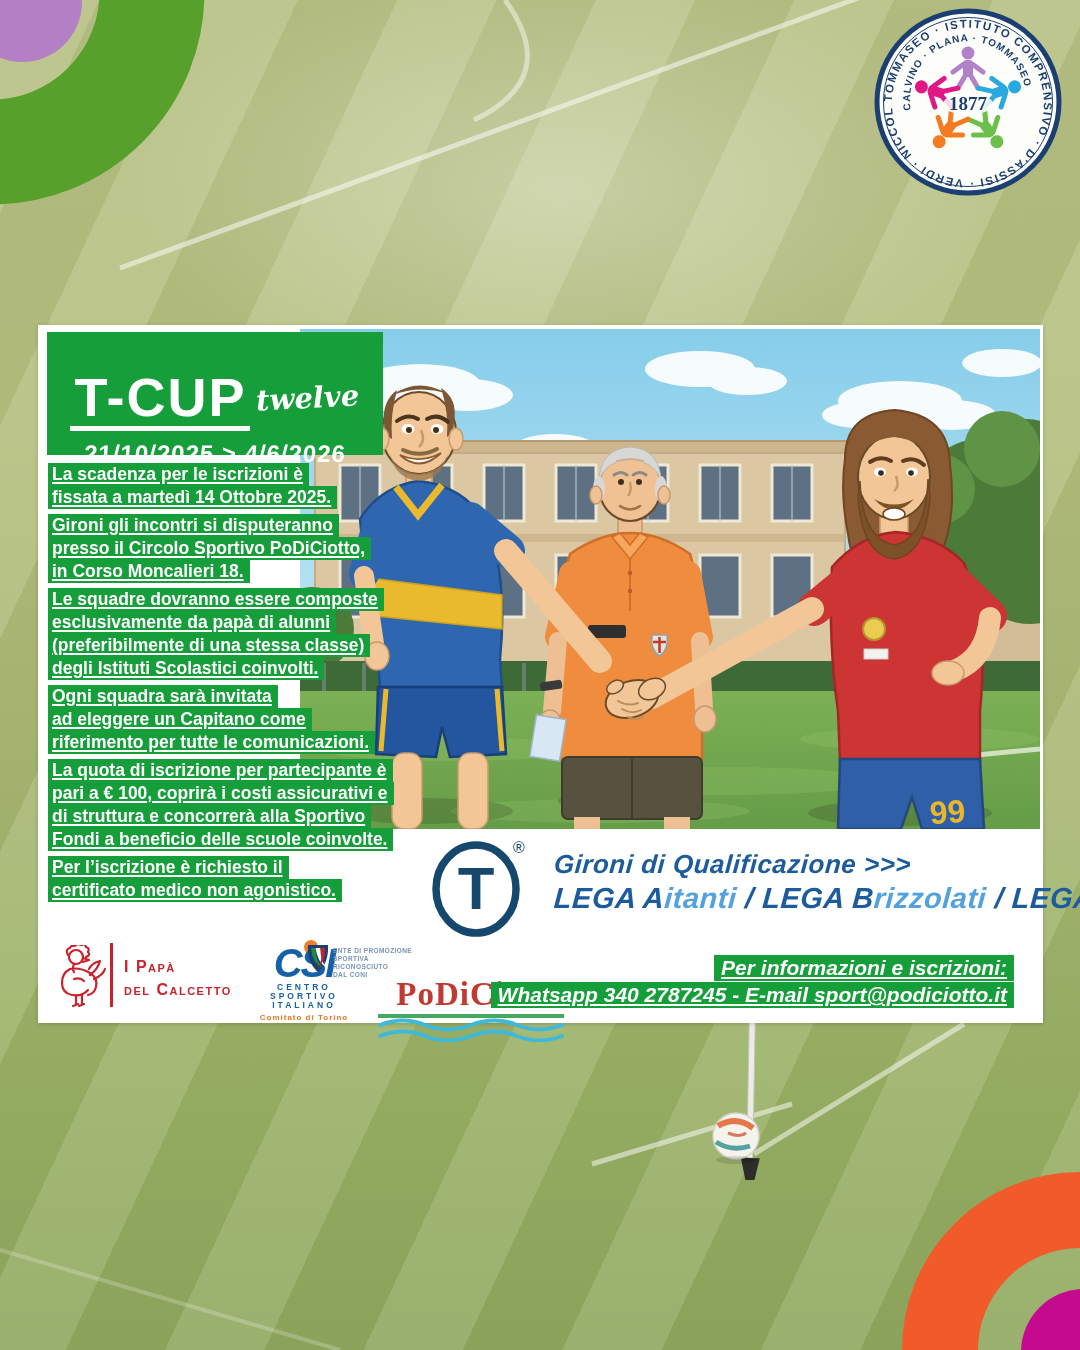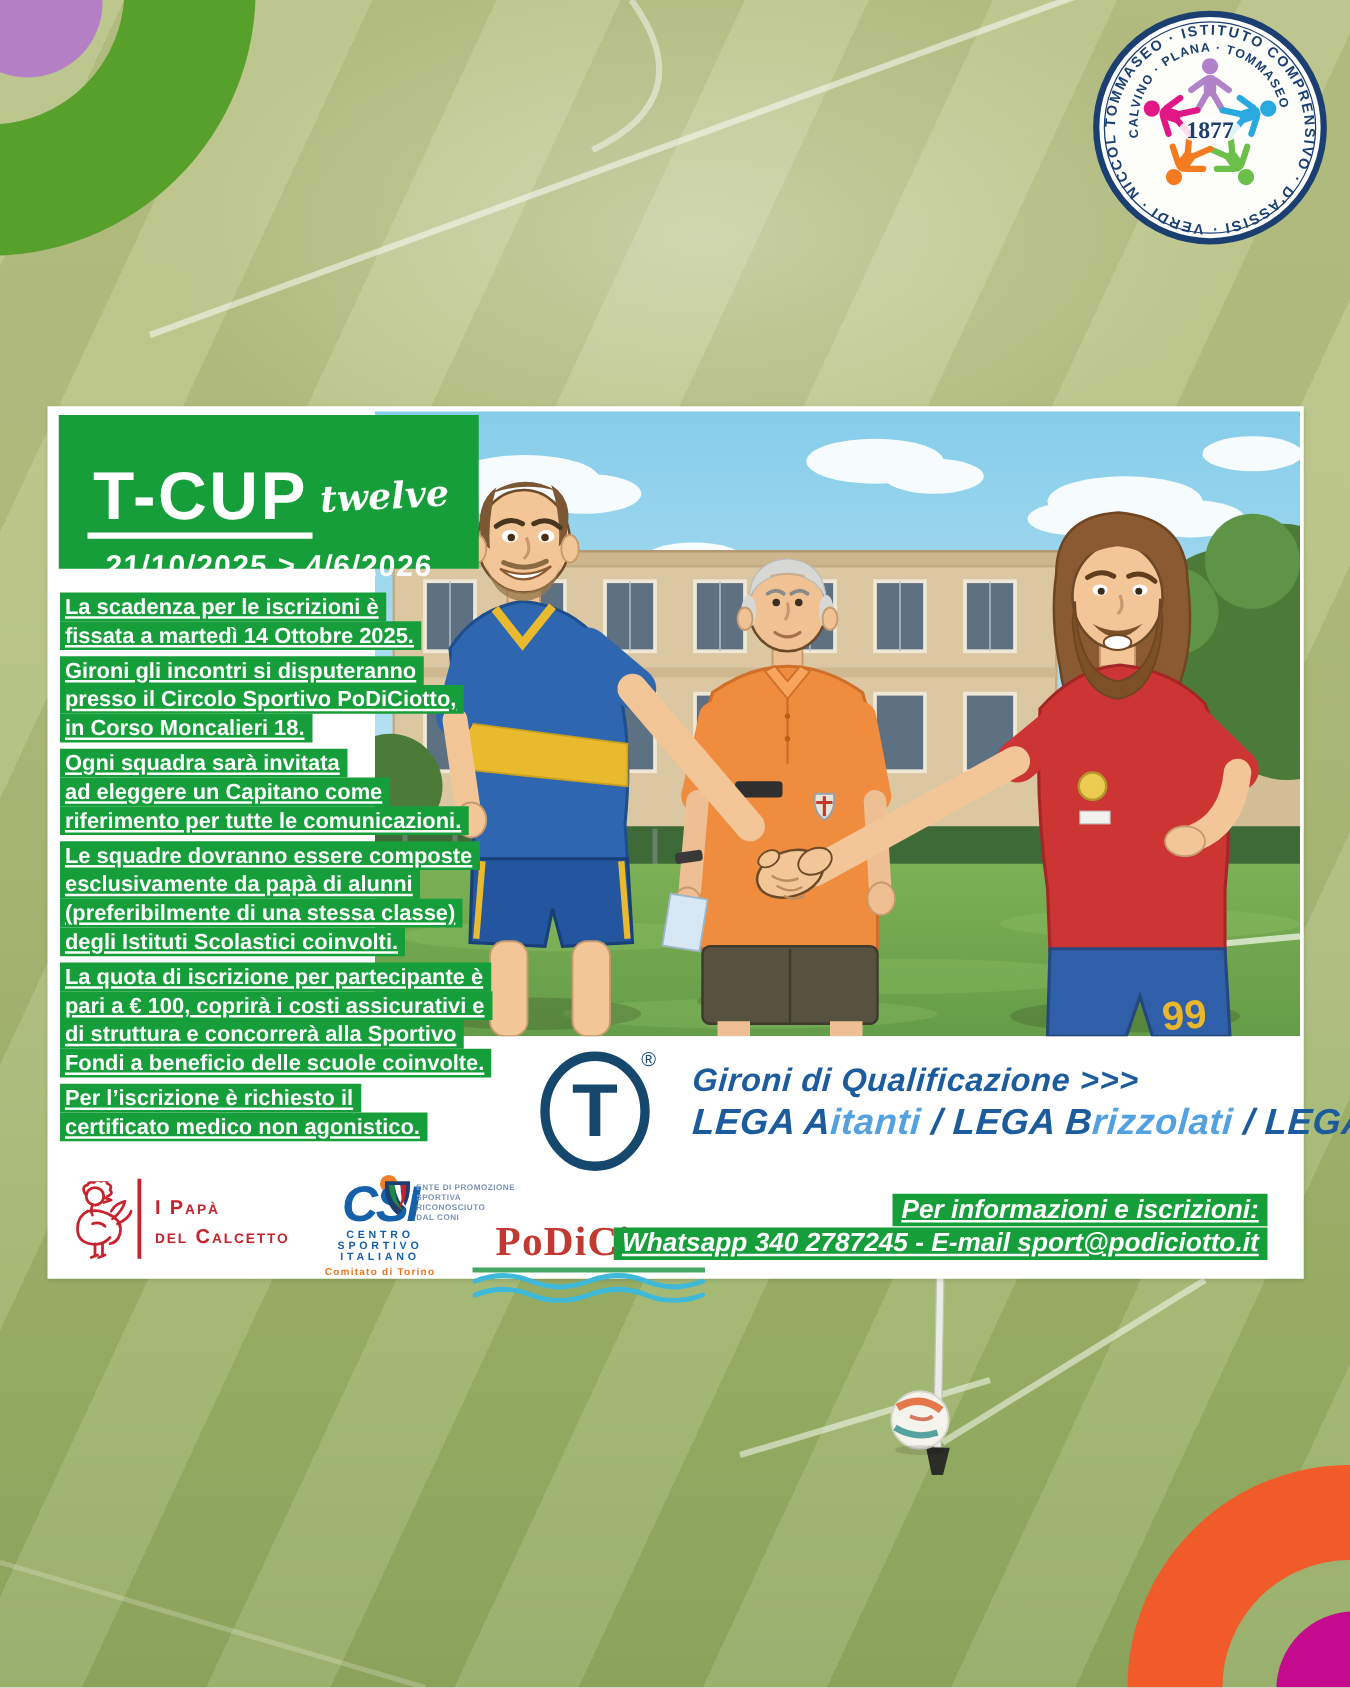--- a/index.html
+++ b/index.html
@@ -34,21 +34,21 @@
   .tcup-edition{
     display:inline-block;font-family:"DejaVu Serif",serif;font-style:italic;font-weight:bold;
     font-size:29px;margin-left:6px;vertical-align:8px;transform:rotate(-3deg);
   }
   .tcup-dates{
     margin-top:9px;font-size:24px;font-weight:bold;letter-spacing:1px;
     transform:skewX(-4deg);
   }
 
   
-  .copy{left:10px;top:149px;width:430px;z-index:3;}
+  .copy{left:10px;top:138px;width:430px;z-index:3;}
   .copy p{margin:0 0 5px 0;}
   .hl{
     display:inline-block;background:#169e3b;color:#fff;font-weight:bold;
     font-size:17.5px;line-height:18px;padding:2px 6px 3px 4px;white-space:nowrap;
     text-decoration:underline;text-decoration-thickness:1.5px;text-underline-offset:2px;
   }
 
   
   .tlogo{left:393px;top:512px;z-index:3;}
   .gironi{
@@ -395,22 +395,22 @@
     <div class="abs tcup-box">
       <div class="tcup-line">
         <span class="tcup-title">T-CUP</span><span class="tcup-edition">twelve</span>
       </div>
       <div class="tcup-dates">21/10/2025 &gt; 4/6/2026</div>
     </div>
 
     <div class="abs copy">
       <p><span class="hl">La scadenza per le iscrizioni è</span><br><span class="hl">fissata a martedì 14 Ottobre 2025.</span><br></p>
       <p><span class="hl">Gironi gli incontri si disputeranno</span><br><span class="hl">presso il Circolo Sportivo PoDiCiotto,</span><br><span class="hl">in Corso Moncalieri 18.</span><br></p>
+      <p><span class="hl">Le squadre dovranno essere composte</span><br><span class="hl">esclusivamente da papà di alunni</span><br><span class="hl">(preferibilmente di una stessa classe)</span><br><span class="hl">degli Istituti Scolastici coinvolti.</span><br></p>
       <p><span class="hl">Ogni squadra sarà invitata</span><br><span class="hl">ad eleggere un Capitano come</span><br><span class="hl">riferimento per tutte le comunicazioni.</span><br></p>
-      <p><span class="hl">Le squadre dovranno essere composte</span><br><span class="hl">esclusivamente da papà di alunni</span><br><span class="hl">(preferibilmente di una stessa classe)</span><br><span class="hl">degli Istituti Scolastici coinvolti.</span><br></p>
       <p><span class="hl">La quota di iscrizione per partecipante è</span><br><span class="hl">pari a € 100, coprirà i costi assicurativi e</span><br><span class="hl">di struttura e concorrerà alla Sportivo</span><br><span class="hl">Fondi a beneficio delle scuole coinvolte.</span><br></p>
       <p><span class="hl">Per l’iscrizione è richiesto il</span><br><span class="hl">certificato medico non agonistico.</span><br></p>
     </div>
 
     <svg class="abs tlogo" width="96" height="100" viewBox="0 0 96 100">
       <ellipse cx="45" cy="52" rx="40" ry="44" fill="#ffffff" stroke="#16486e" stroke-width="7.5"></ellipse>
       <text x="45" y="72" text-anchor="middle" font-size="60" font-weight="bold" fill="#16486e">T</text>
       <text x="88" y="16" text-anchor="middle" font-size="16" fill="#16486e">®</text>
     </svg>
 

